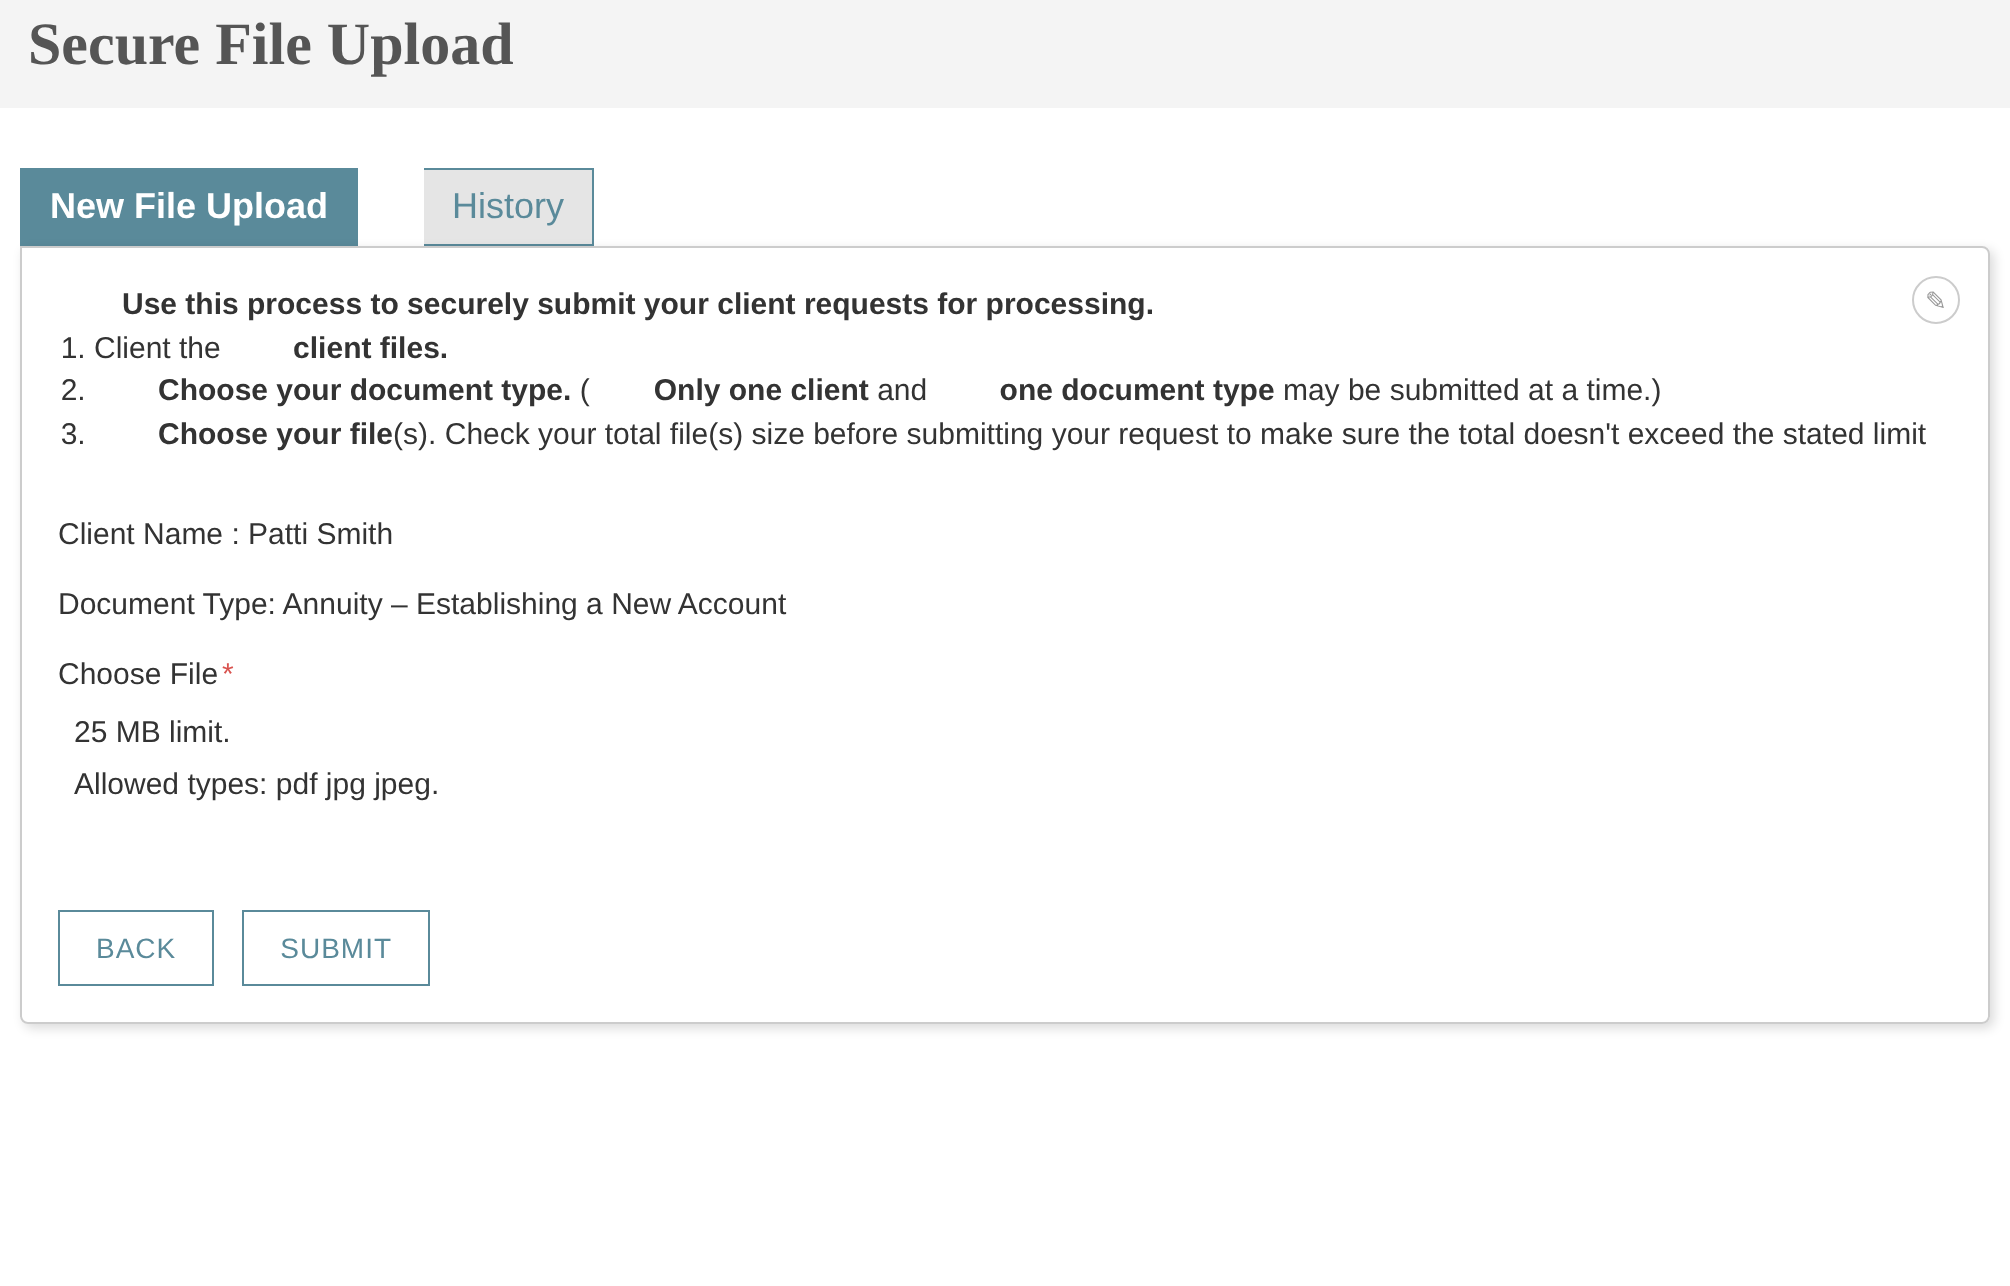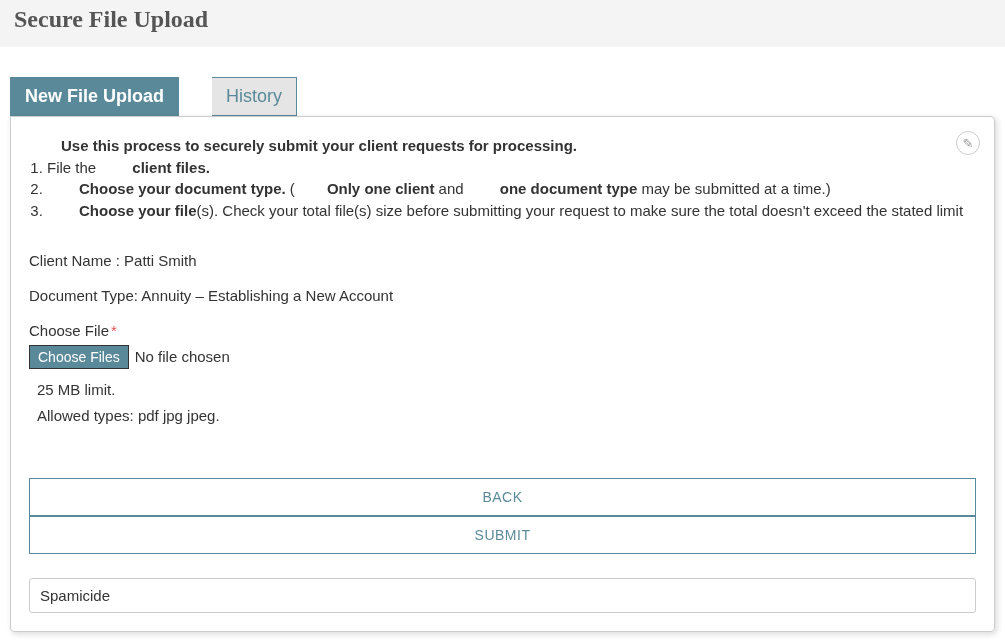--- a/index.html
+++ b/index.html
@@ -9,21 +9,21 @@
     font-size: 15px;
     color: #333;
     background: #fff;
   }
   .header-bar {
     background: #f4f4f4;
     padding: 6px 14px 14px 14px;
   }
   .header-title {
     font-family: Georgia, "Times New Roman", serif;
-    font-size: 24px;
+    font-size: 30px;
     color: #555;
     margin: 0;
   }
   .tabs {
     display: flex;
     margin: 30px 0 0 10px;
   }
   .tab {
     padding: 8px 14px;
     font-size: 18px;
@@ -78,21 +78,21 @@
     background: #5a8a9a;
     color: #fff;
     border: 1px solid #333;
     padding: 3px 8px;
     font-size: 14px;
     cursor: pointer;
   }
   .file-status { color: #333; }
   .hints { margin: 10px 0 0 8px; }
   .hints p { margin: 4px 0; line-height: 1.5; }
-  .actions { display: flex; margin-top: 50px; flex-direction: column; }
+  .actions { display: flex; gap: 14px; margin-top: 50px; }
   .btn-outline {
     background: #fff;
     color: #5a8a9a;
     border: 1px solid #5a8a9a;
     padding: 10px 18px;
     font-size: 14px;
     letter-spacing: 0.5px;
     cursor: pointer;
   }
   .spamicide {
@@ -120,21 +120,21 @@
 <div class="panel">
 
   <div class="edit-circle">
     <span>✎</span>
   </div>
 
   <div class="instructions">
     <p><strong>Use this process to securely submit your client requests for processing.</strong></p>
     <ol class="instr-list">
       <li>
-        <span>File the </span><strong>client files.</strong>
+        <span>Client the </span><strong>client files.</strong>
       </li>
       <li>
         <strong>Choose your document type.</strong><span> (</span><strong>Only one client</strong><span> and </span><strong>one document type</strong><span> may be submitted at a time.)</span>
       </li>
       <li>
         <strong>Choose your file</strong><span>(s). Check your total file(s) size before submitting your request to make sure the total doesn't exceed the stated limit</span>
       </li>
     </ol>
   </div>
 
@@ -145,32 +145,25 @@
   </div>
 
   <div class="section-row">
     <span>Document Type: </span><span>Annuity – Establishing a New Account</span>
   </div>
 
   <div class="choose-label">
     <span>Choose File</span><span class="required-star">*</span>
   </div>
 
-  <div class="file-row">
-    <button class="choose-btn">Choose Files</button>
-    <span class="file-status">No file chosen</span>
-  </div>
 
   <div class="hints">
     <p>25 MB limit.</p>
     <p>Allowed types: pdf jpg jpeg.</p>
   </div>
 
   <div class="actions">
     <button class="btn-outline">BACK</button>
     <button class="btn-outline">SUBMIT</button>
   </div>
 
-  <div class="spamicide">
-    <span>Spamicide</span>
-  </div>
 
 </div>
 
 </body></html>

